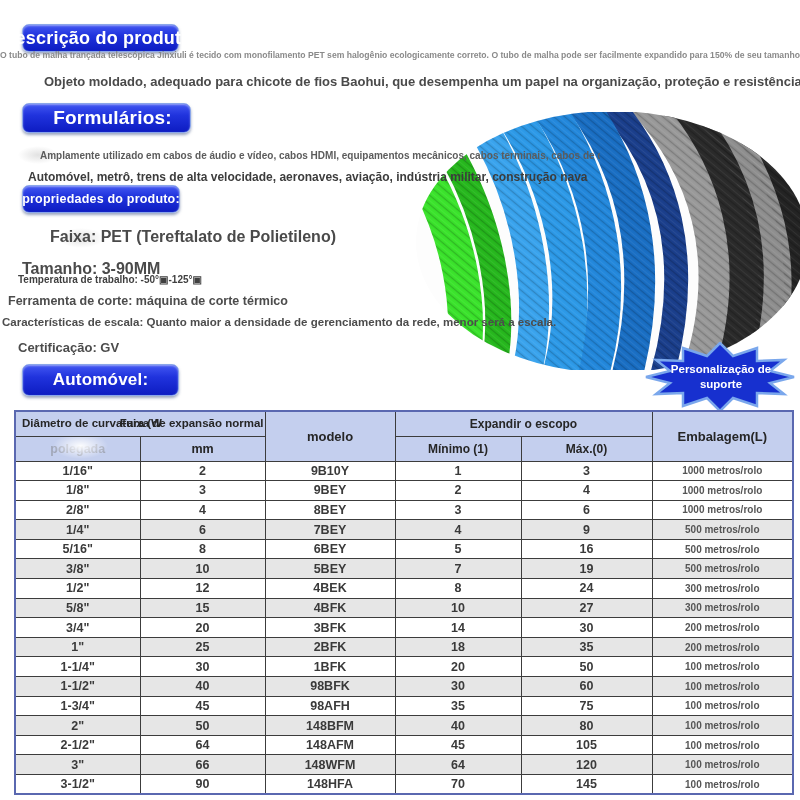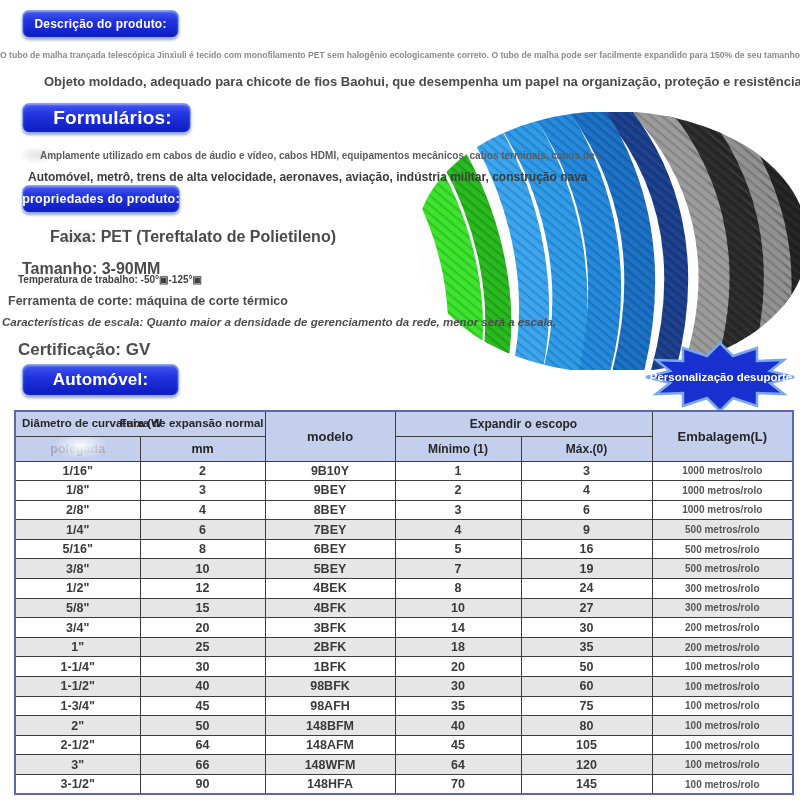--- a/index.html
+++ b/index.html
@@ -29,21 +29,21 @@
   .hdr-overlap{position:relative;}
   .hdr-overlap .ov-a{position:absolute;left:6px;top:5px;font-size:11.5px;white-space:nowrap;}
   .hdr-overlap .ov-b{position:absolute;right:1px;top:5px;font-size:11.5px;white-space:nowrap;}
   .inch-cell{position:relative;}
   .inch-cell .inch-txt{opacity:.45;color:#777;}
   .inch-cell .smudge{position:absolute;left:30%;top:-4px;width:55px;height:26px;
       background:radial-gradient(closest-side,rgba(255,255,255,.95),rgba(255,255,255,0));}
   .mm-cell{font-size:15px;}
 
   .badge-text{position:absolute;left:0;top:0;width:100%;height:100%;display:flex;
-      flex-direction:row;align-items:center;justify-content:center;
+      flex-direction:column;align-items:center;justify-content:center;
       color:#fff;font-size:11.5px;font-weight:700;line-height:1.3;text-align:center;}
   .wm{position:absolute;background:radial-gradient(closest-side,rgba(190,190,190,.45),rgba(190,190,190,0));
       border-radius:50%;}
 </style>
 </head>
 <body>
 
 <div class="wm" style="left:18px;top:146px;width:40px;height:18px;"></div>
 <div class="wm" style="left:58px;top:228px;width:46px;height:20px;"></div>
 <div class="wm" style="left:770px;top:228px;width:40px;height:20px;"></div>
@@ -85,38 +85,38 @@
         <path d="M139,0 C190,78 206,170 181,260" stroke="url(#braid)" stroke-width="33"></path>
         <path d="M107,12 C155,90 169,180 149,258" stroke="url(#braid)" stroke-width="35"></path>
         <path d="M77,26 C118,100 131,185 116,255" stroke="url(#braid)" stroke-width="30"></path>
         <path d="M42,46 C80,115 93,190 83,250" stroke="url(#braid)" stroke-width="26"></path>
         <path d="M12,62 C48,125 59,195 51,248" stroke="url(#braid)" stroke-width="35"></path>
       </g>
     </g>
   </svg>
 </div>
 
-<div class="btn" style="top:10px;width:155px;height:26px;font-size:12px;">Descrição do produto:</div>
+<div class="btn" style="top:24px;width:155px;height:26px;font-size:18px;">Descrição do produto:</div>
 
 <div class="abs tinyline" style="left:0;top:50px;width:800px;font-size:8.6px;color:#8a8a8a;font-weight:700;">O tubo de malha trançada telescópica Jinxiuli é tecido com monofilamento PET sem halogênio ecologicamente correto. O tubo de malha pode ser facilmente expandido para 150% de seu tamanho original e pode facilmente apertar várias formas i</div>
 <div class="abs tinyline" style="left:44px;top:74px;width:756px;font-size:13px;color:#4a4a4a;font-weight:700;">Objeto moldado, adequado para chicote de fios Baohui, que desempenha um papel na organização, proteção e resistência ao desgaste do chicote de fios.</div>
 
 <div class="btn" style="top:103px;width:155px;height:28px;font-size:19px;padding-left:12px;">Formulários:</div>
 
 <div class="abs tinyline" style="left:40px;top:150px;width:560px;font-size:10px;color:#5c5c5c;font-weight:700;">Amplamente utilizado em cabos de áudio e vídeo, cabos HDMI, equipamentos mecânicos, cabos terminais, cabos de dados, fibras ópticas, cabos, cabos de alimentação</div>
 <div class="abs tinyline" style="left:28px;top:170px;width:560px;font-size:12px;color:#3c3c3c;font-weight:700;">Automóvel, metrô, trens de alta velocidade, aeronaves, aviação, indústria militar, construção naval, ar condicionado e outras indústrias</div>
 
 <div class="btn" style="top:185px;width:156px;height:26px;font-size:12.5px;">propriedades do produto:</div>
 
 <div class="abs" style="left:50px;top:228px;font-size:16px;color:#4a4a4a;font-weight:700;">Faixa: PET (Tereftalato de Polietileno)</div>
 <div class="abs" style="left:22px;top:252px;font-size:16px;color:#4a4a4a;font-weight:700;margin-top:8px;">Tamanho: 3-90MM</div>
 <div class="abs" style="left:18px;top:274px;font-size:10px;color:#404040;font-weight:700;">Temperatura de trabalho: -50°▣-125°▣</div>
 <div class="abs" style="left:8px;top:294px;font-size:12.5px;color:#4c4c4c;font-weight:700;">Ferramenta de corte: máquina de corte térmico</div>
-<div class="abs" style="left:2px;top:316px;font-size:11.5px;color:#4c4c4c;font-weight:700;font-style:italic;">Características de escala: Quanto maior a densidade de gerenciamento da rede, menor será a escala.</div>
-<div class="abs" style="left:18px;top:340px;font-size:17px;color:#4c4c4c;font-weight:700;">Certificação: GV</div>
+<div class="abs" style="left:2px;top:316px;font-size:11.5px;color:#4c4c4c;font-weight:700;">Características de escala: Quanto maior a densidade de gerenciamento da rede, menor será a escala.</div>
+<div class="abs" style="left:18px;top:340px;font-size:13px;color:#4c4c4c;font-weight:700;">Certificação: GV</div>
 
 <div class="btn" style="top:364px;width:155px;height:30px;font-size:17px;">Automóvel:</div>
 
 <div class="abs" style="left:645px;top:342px;width:152px;height:70px;">
   <svg width="152" height="70" viewBox="0 0 152 70" xmlns="http://www.w3.org/2000/svg">
     <polygon points="149,35 125,41 139,52 112,51 112,64 88,56 75,69 62,56 38,64 38,51 11,52 25,41 1,35 25,29 11,18 38,19 38,6 62,14 75,1 88,14 112,6 112,19 139,18 125,29" fill="#1730cf" stroke="#7aa7ec" stroke-width="2.5"></polygon>
   </svg>
   <div class="badge-text">
     <span>Personalização de</span>
     <span>suporte</span>

